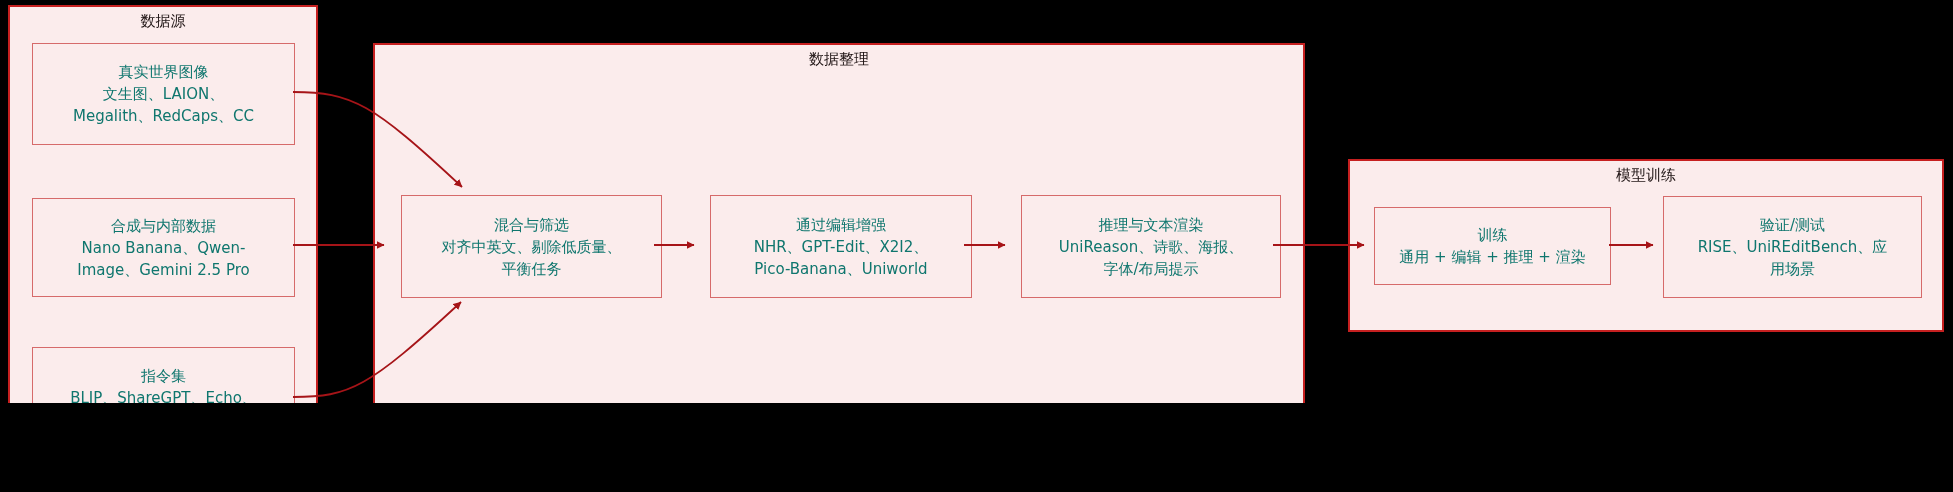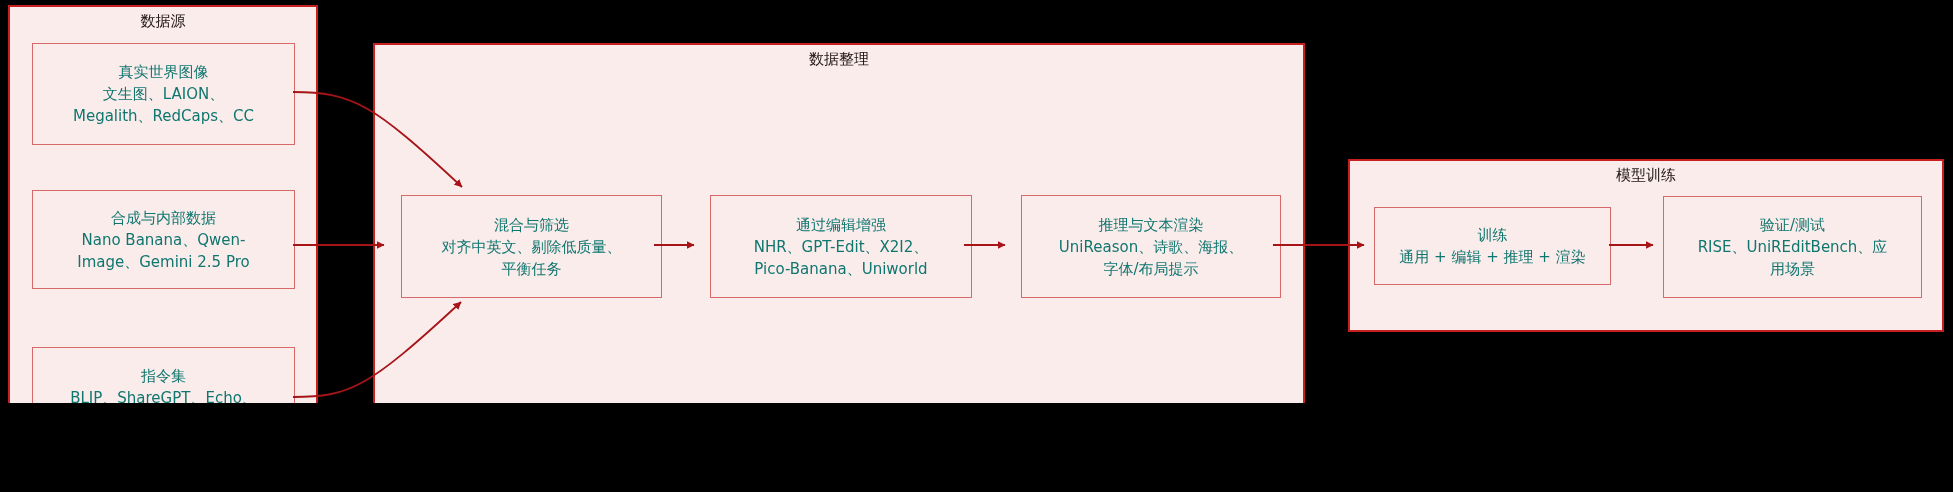--- a/index.html
+++ b/index.html
@@ -62,21 +62,21 @@
 
 <div id="stage">
 
   <div class="group" style="left:8px; top:5px; width:310px; height:479px;">
     <div class="group-title">数据源</div>
     <div class="node" style="left:22px; top:36px; width:263px; height:102px;">
       <div class="node-text">真实世界图像
 文生图、LAION、
 Megalith、RedCaps、CC</div>
     </div>
-    <div class="node" style="left:22px; top:183px; width:263px; height:99px;">
+    <div class="node" style="left:22px; top:191px; width:263px; height:99px;">
       <div class="node-text">合成与内部数据
 Nano Banana、Qwen-
 Image、Gemini 2.5 Pro</div>
     </div>
     <div class="node" style="left:22px; top:340px; width:263px; height:102px;">
       <div class="node-text">指令集
 BLIP、ShareGPT、Echo、
 OpenGPT、UniReason</div>
     </div>
   </div>

